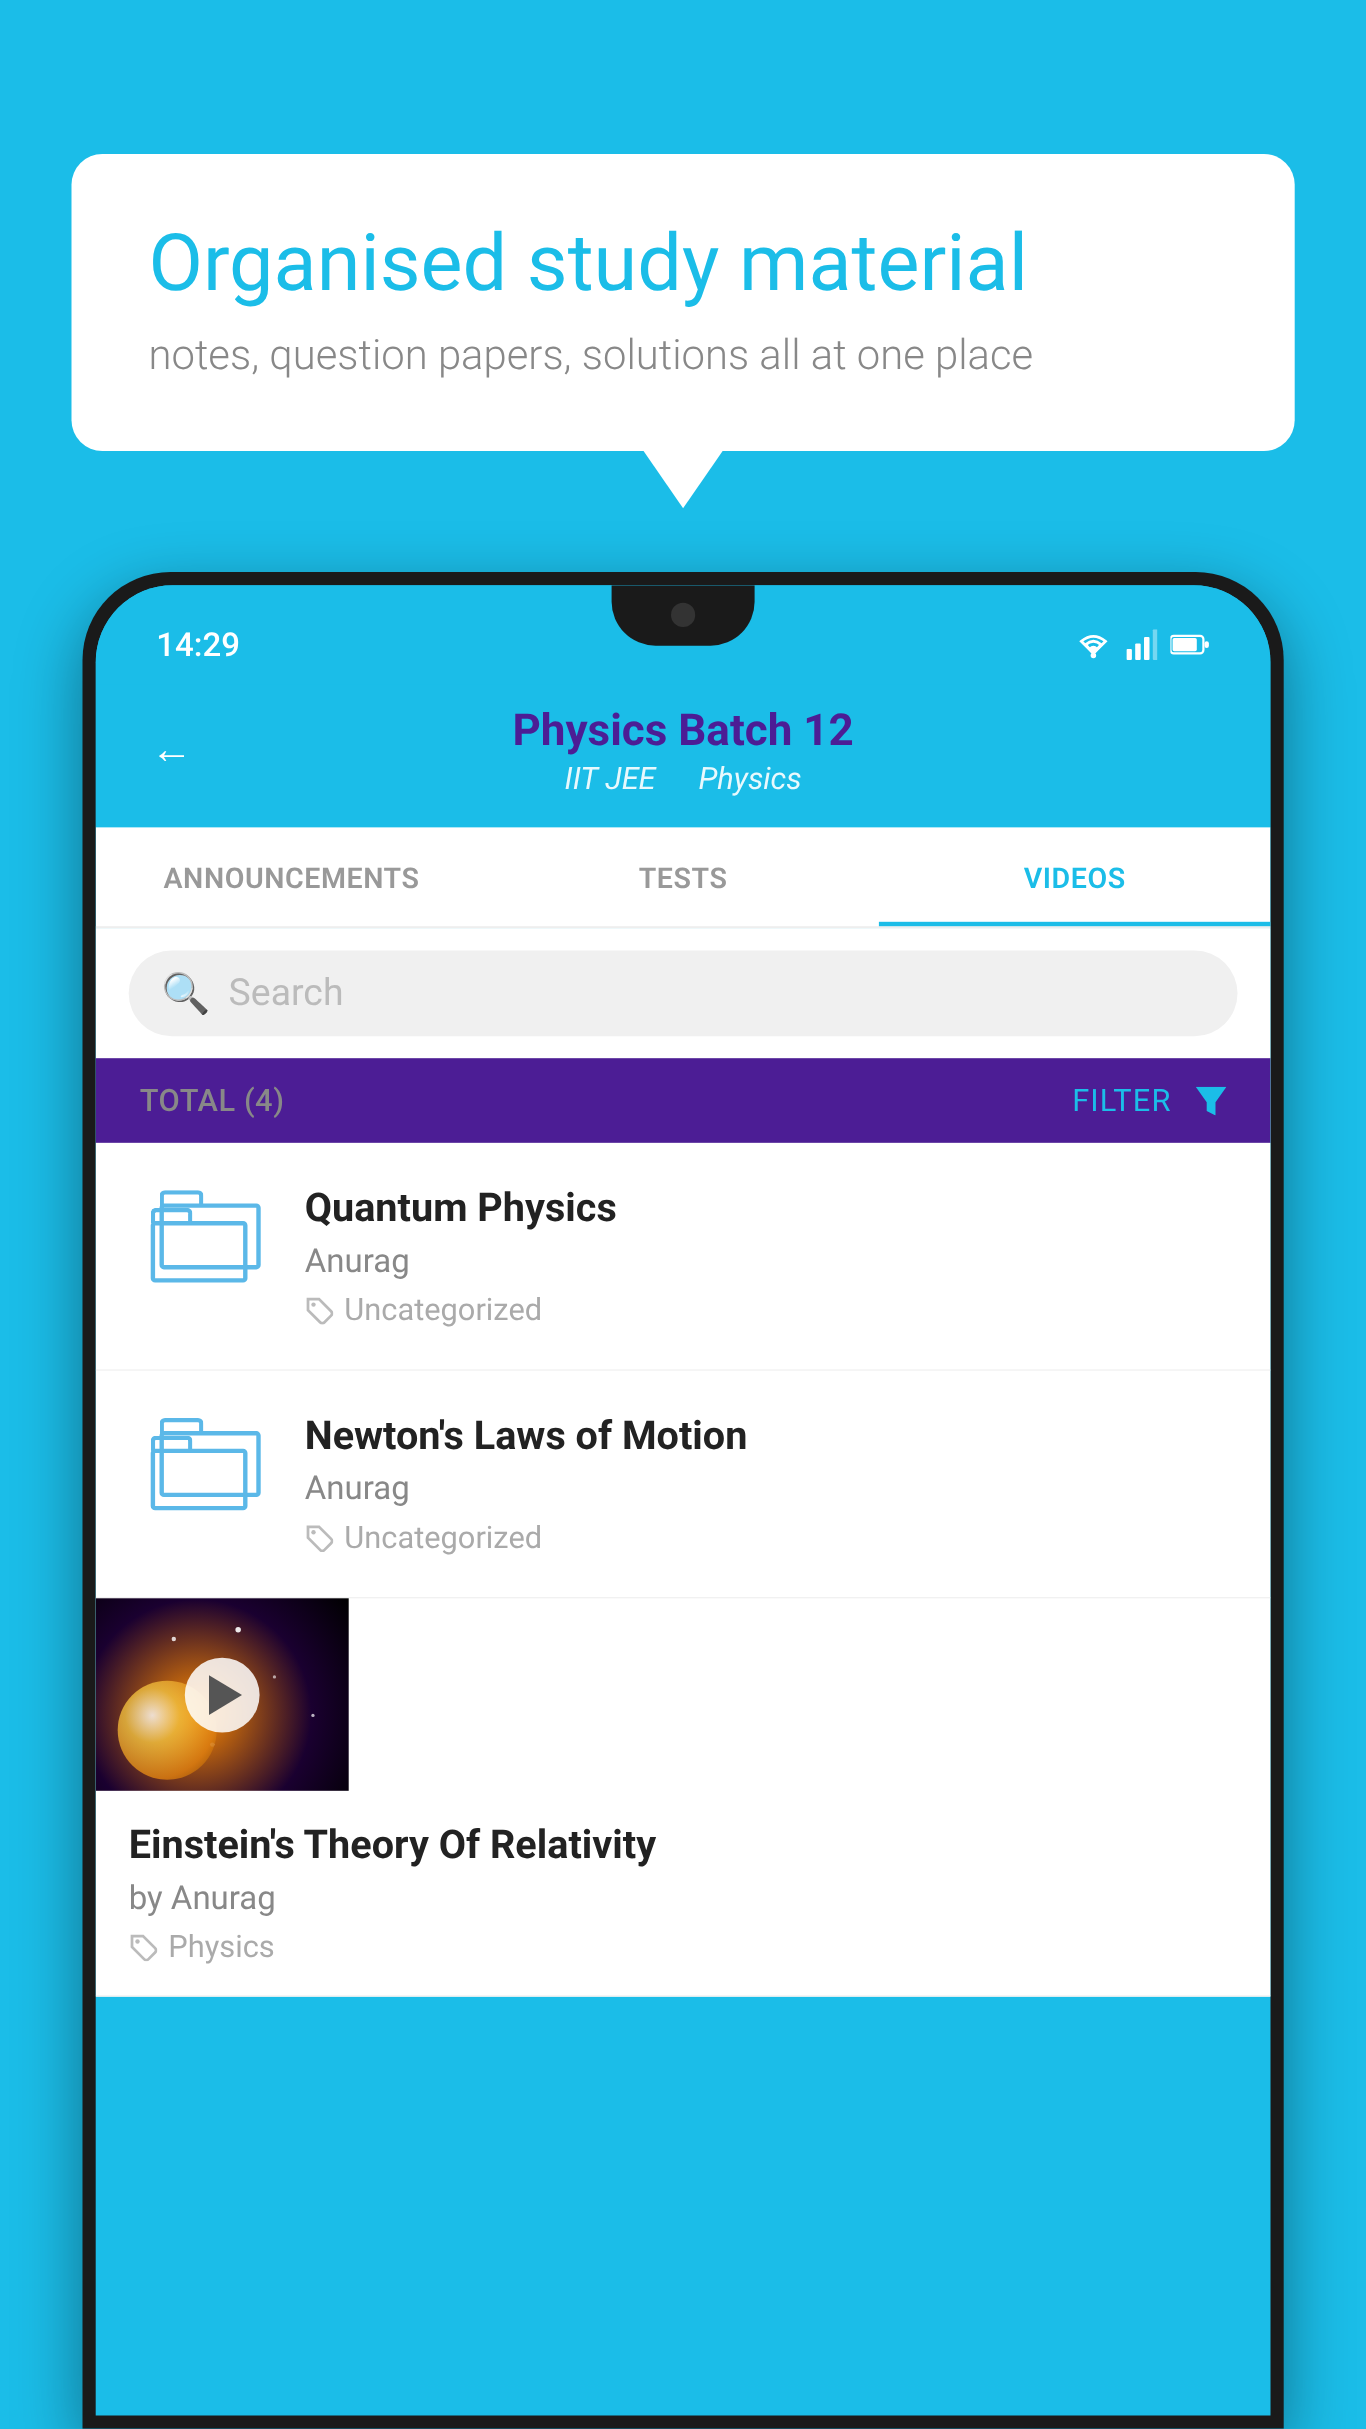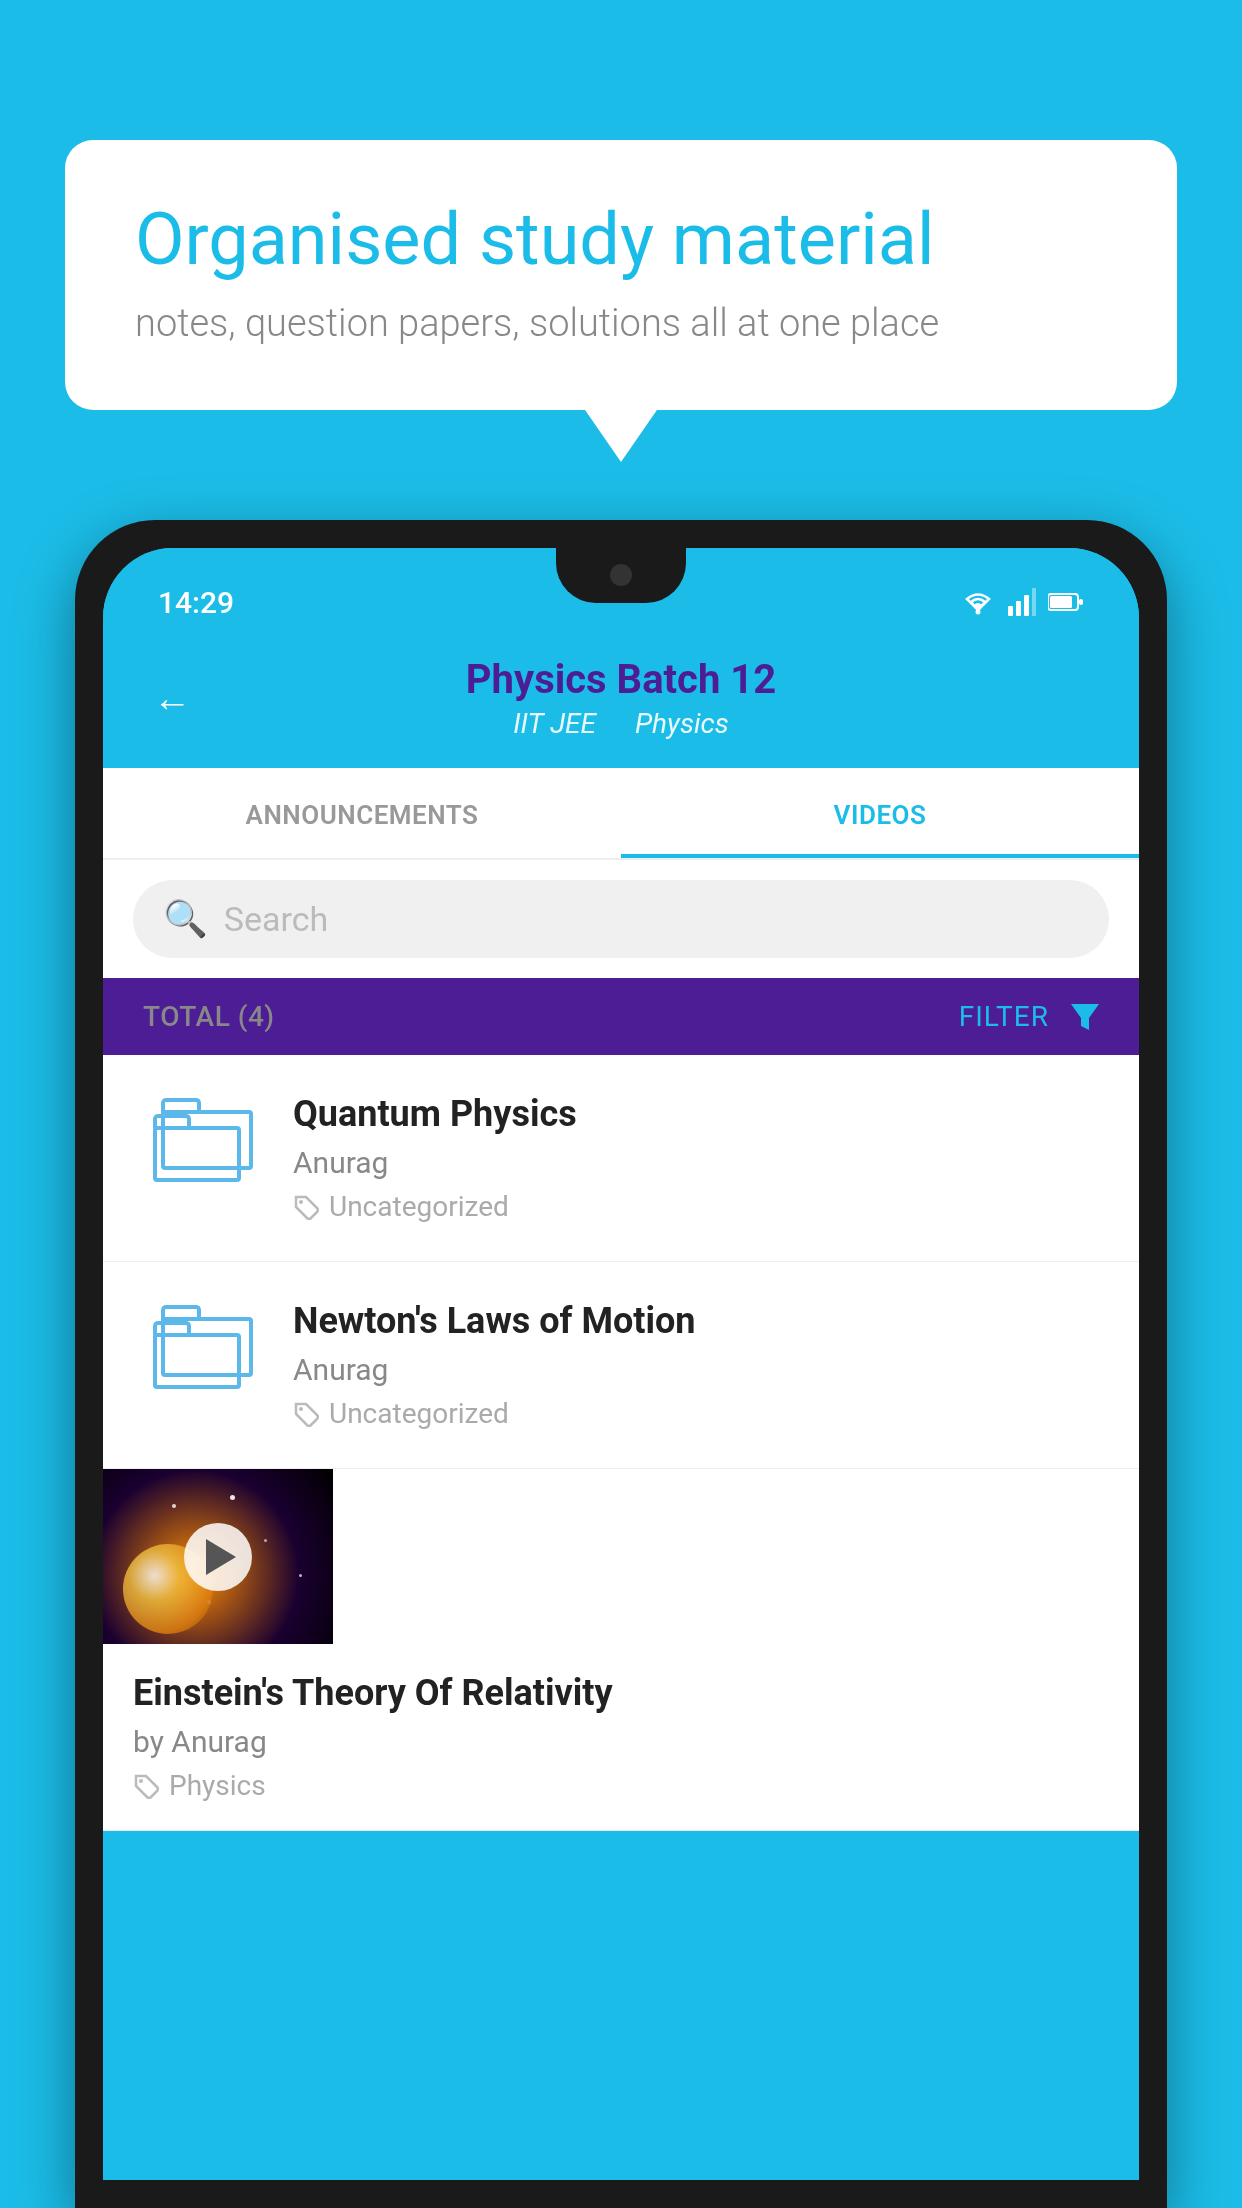--- a/index.html
+++ b/index.html
@@ -57,21 +57,21 @@
 
     
     .phone-frame {
       position: absolute;
       top: 520px;
       left: 75px;
       right: 75px;
       bottom: 0;
       background: #1a1a1a;
       border-radius: 80px 80px 0 0;
-      padding: 28px;
+      padding: 12px;
       box-shadow: 0 20px 60px rgba(0,0,0,0.4);
     }
 
     .phone-inner {
       background: #1BBDE8;
       border-radius: 70px 70px 0 0;
       overflow: hidden;
       height: 100%;
       position: relative;
     }
@@ -421,20 +421,23 @@
           <span>IIT JEE</span>
           <span>  </span>
           <span>Physics</span>
         </div>
       </div>
     </div>
 
     <div class="tabs-bar">
       <div class="tab-item">
         <span>ANNOUNCEMENTS</span>
+      </div>
+      <div class="tab-item">
+        <span>TESTS</span>
       </div>
       <div class="tab-item active">
         <span>VIDEOS</span>
       </div>
     </div>
 
     <div class="screen-body">
 
       <div class="search-container">
         <div class="search-bar">

